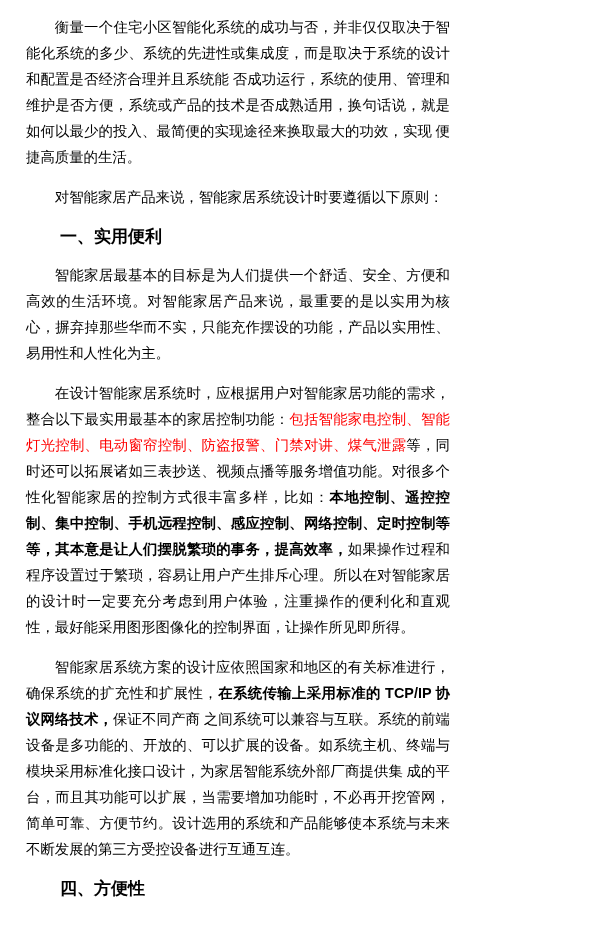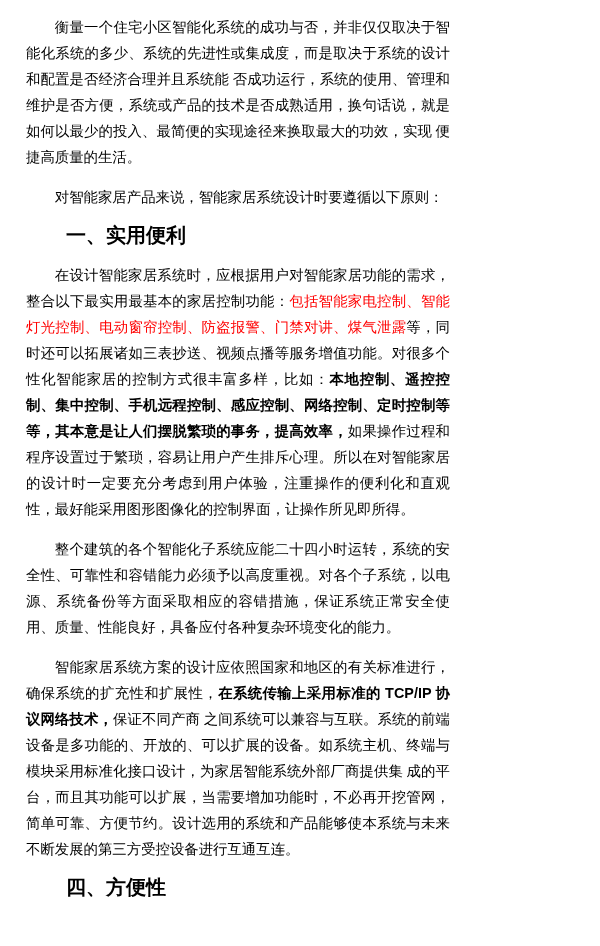--- a/index.html
+++ b/index.html
@@ -24,25 +24,25 @@
   p.para {
     margin: 0 0 14px 0;
     font-size: 14.4px;
     line-height: 26px;
     text-align: justify;
     text-justify: inter-ideograph;
     text-indent: 2em;
   }
   h2.heading {
     margin: 0 0 12px 0;
-    font-size: 20px;
+    font-size: 17px;
     line-height: 26px;
     font-weight: bold;
     text-indent: 2em;
-    font-family: Liberation Mono, monospace;
+    font-family: Liberation Serif, serif;
   }
   .red {
     color: #ff0000;
   }
   .bold {
     font-weight: bold;
   }
   .sans {
     font-family: "Liberation Sans", "DejaVu Sans", sans-serif;
   }
@@ -62,29 +62,29 @@
   <p class="para">
     <span>衡量一个住宅小区智能化系统的成功与否，并非仅仅取决于智能化系统的多少、系统的先进性或集成度，而是取决于系统的设计和配置是否经济合理并且系统能 否成功运行，系统的使用、管理和维护是否方便，系统或产品的技术是否成熟适用，换句话说，就是如何以最少的投入、最简便的实现途径来换取最大的功效，实现 便捷高质量的生活。</span>
   </p>
 
   <p class="para">
     <span>对智能家居产品来说，智能家居系统设计时要遵循以下原则：</span>
   </p>
 
   <h2 class="heading">一、实用便利</h2>
 
+  <p class="para">
+    <span>智能家居最基本的目标是为人们提供一个舒适、安全、方便和高效的生活环境。对智能家居产品来说，最重要的是以实用为核心，摒弃掉那些华而不实，只能充作摆设的功能，产品以实用性、易用性和人性化为主。</span>
+  </p>
 
   <p class="para">
     <span>在设计智能家居系统时，应根据用户对智能家居功能的需求，整合以下最实用最基本的家居控制功能：</span><span class="red">包括智能家电控制、智能灯光控制、电动窗帘控制、防盗报警、门禁对讲、煤气泄露</span><span>等，同时还可以拓展诸如三表抄送、视频点播等服务增值功能。对很多个性化智能家居的控制方式很丰富多样，比如：</span><span class="bold">本地控制、遥控控制、集中控制、手机远程控制、感应控制、网络控制、定时控制等等，其本意是让人们摆脱繁琐的事务，提高效率，</span><span>如果操作过程和程序设置过于繁琐，容易让用户产生排斥心理。所以在对智能家居的设计时一定要充分考虑到用户体验，注重操作的便利化和直观 性，最好能采用图形图像化的控制界面，让操作所见即所得。</span>
   </p>
 
 
-  <p class="para">
-    <span>整个建筑的各个智能化子系统应能二十四小时运转，系统的安全性、可靠性和容错能力必须予以高度重视。对各个子系统，以电源、系统备份等方面采取相应的容错措施，保证系统正常安全使用、质量、性能良好，具备应付各种复杂环境变化的能力。</span>
-  </p>
 
 
   <p class="para">
     <span>智能家居系统方案的设计应依照国家和地区的有关标准进行，确保系统的扩充性和扩展性，</span><span class="bold sans">在系统传输上采用标准的 TCP/IP 协议网络技术，</span><span>保证不同产商 之间系统可以兼容与互联。系统的前端设备是多功能的、开放的、可以扩展的设备。如系统主机、终端与模块采用标准化接口设计，为家居智能系统外部厂商提供集 成的平台，而且其功能可以扩展，当需要增加功能时，不必再开挖管网，简单可靠、方便节约。设计选用的系统和产品能够使本系统与未来不断发展的第三方受控设备进行互通互连。</span>
   </p>
 
   <h2 class="heading last-heading">四、方便性</h2>
 
 </div>
 

